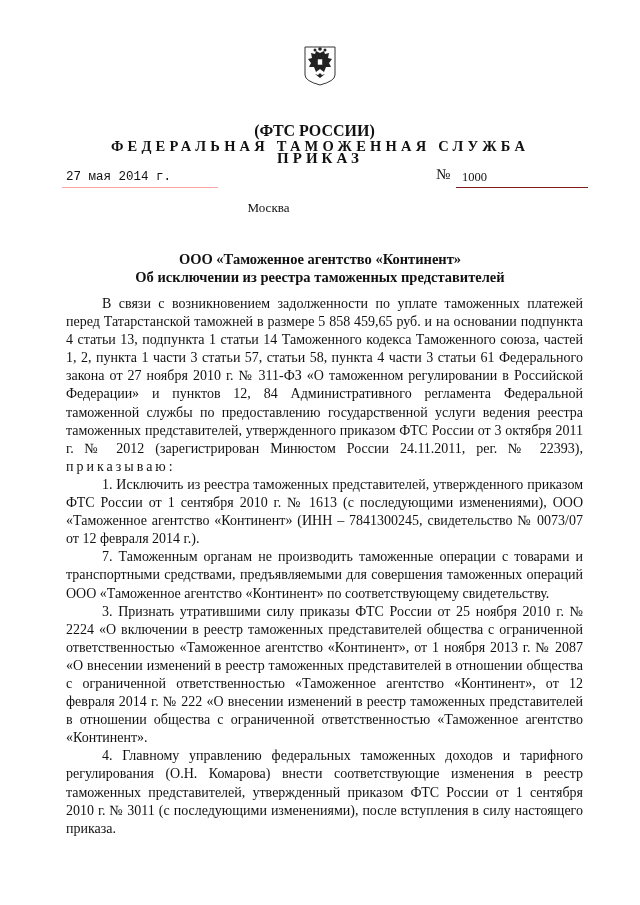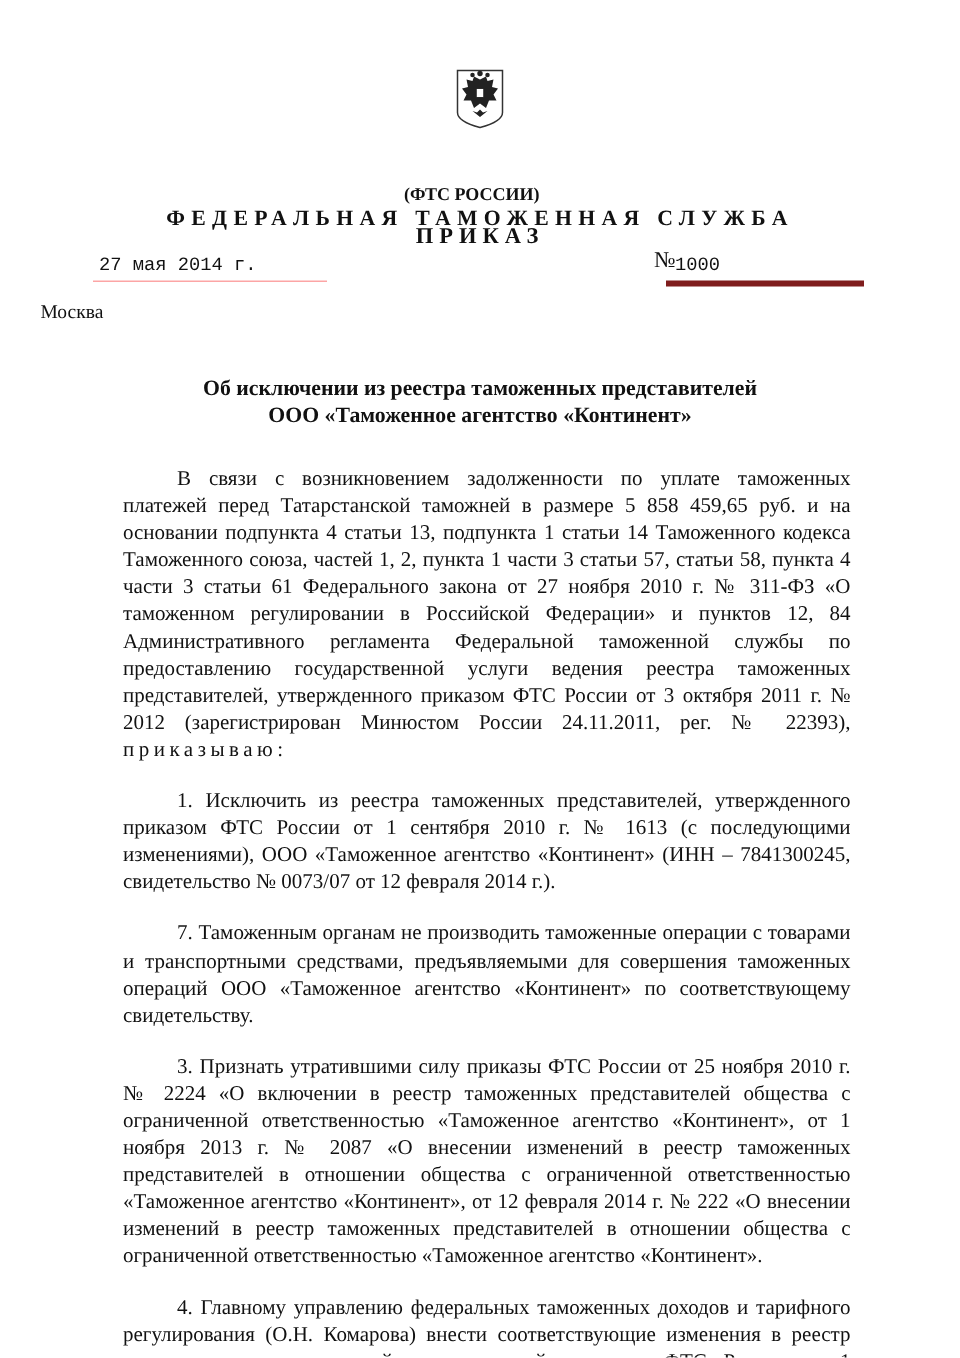--- a/index.html
+++ b/index.html
@@ -10,53 +10,52 @@
     .page { position: absolute; left: 0; top: 0; width: 640px; height: 905px; }
     .emblem {
       position: absolute; left: 303px; top: 45px; width: 34px; height: 42px;
     }
     .agency {
       position: absolute; left: 0; width: 640px; top: 98px; text-align: center;
       font-weight: bold; font-size: 14.5px; letter-spacing: 4.2px; margin-top: 40px;
     }
     .agency-short {
       position: absolute; left: 0; width: 629px; top: 122px; text-align: center;
-      font-weight: bold; font-size: 12px;
+      font-weight: bold; font-size: 16px;
     }
     .doc-type {
       position: absolute; left: 0; width: 640px; top: 150px; text-align: center;
       font-weight: bold; font-size: 15px; letter-spacing: 4px;
     }
     .date-line {
       position: absolute; left: 62px; top: 170px; width: 152px;
       border-bottom: 1px solid #fca5a5; height: 17px;
       font-family: "Liberation Mono", monospace; font-size: 12.5px; padding-left: 4px;
     }
     .num-label {
       position: absolute; left: 436px; top: 166px; font-size: 15px;
     }
     .num-line {
-      position: absolute; left: 444px; top: 170px; width: 126px;
-      border-bottom: 4px solid #7f1d1d; height: 17px;
-      font-family: Liberation Mono, monospace; font-size: 12.5px; padding-left: 6px;
+      position: absolute; left: 456px; top: 170px; width: 126px;
+      border-bottom: 1px solid #7f1d1d; height: 17px;
+      font-family: Liberation Serif, serif; font-size: 12.5px; padding-left: 6px;
     }
     .city {
-      position: absolute; left: 0; width: 537px; top: 200px; text-align: left;
+      position: absolute; left: 0; width: 537px; top: 200px; text-align: center;
       font-size: 13px;
-      margin-left: 27px;
     }
     .title {
       position: absolute; left: 0; width: 640px; top: 250px; text-align: center;
       font-weight: bold; font-size: 14.5px; line-height: 18px;
     }
     .body {
       position: absolute; left: 66px; top: 295px; width: 517px;
       font-size: 14px; line-height: 18.1px; text-align: justify;
     }
-    .body p { margin: 16px; text-indent: 36px; }
+    .body p { margin: 0; text-indent: 36px; }
     .spaced { letter-spacing: 3px; }
   </style>
 </head>
 <body>
 
 <div class="page">
 
   <div class="emblem">
     <svg width="34" height="42" viewBox="0 0 34 42">
       <path d="M2 2 H32 V30 Q32 36 17 40 Q2 36 2 30 Z" fill="none" stroke="#333" stroke-width="1"></path>
@@ -73,22 +72,22 @@
   <div class="agency-short">(ФТС РОССИИ)</div>
   <div class="doc-type">ПРИКАЗ</div>
 
   <div class="date-line">27 мая 2014 г.</div>
   <div class="num-label">№</div>
   <div class="num-line">1000</div>
 
   <div class="city">Москва</div>
 
   <div class="title">
+    <div>ООО «Таможенное агентство «Континент»</div>
     <div>Об исключении из реестра таможенных представителей</div>
-    <div>ООО «Таможенное агентство «Континент»</div>
   </div>
 
   <div class="body">
     <p><span>В связи с возникновением задолженности по уплате таможенных платежей перед Татарстанской таможней в размере 5 858 459,65 руб. и на основании подпункта 4 статьи 13, подпункта 1 статьи 14 Таможенного кодекса Таможенного союза, частей 1, 2, пункта 1 части 3 статьи 57, статьи 58, пункта 4 части 3 статьи 61 Федерального закона от 27 ноября 2010 г. № 311-ФЗ «О таможенном регулировании в Российской Федерации» и пунктов 12, 84 Административного регламента Федеральной таможенной службы по предоставлению государственной услуги ведения реестра таможенных представителей, утвержденного приказом ФТС России от 3 октября 2011 г. № 2012 (зарегистрирован Минюстом России 24.11.2011, рег. № 22393),</span> <span class="spaced">приказываю:</span></p>
     <p>1. Исключить из реестра таможенных представителей, утвержденного приказом ФТС России от 1 сентября 2010 г. № 1613 (с последующими изменениями), ООО «Таможенное агентство «Континент» (ИНН – 7841300245, свидетельство № 0073/07 от 12 февраля 2014 г.).</p>
     <p>7. Таможенным органам не производить таможенные операции с товарами и транспортными средствами, предъявляемыми для совершения таможенных операций ООО «Таможенное агентство «Континент» по соответствующему свидетельству.</p>
     <p>3. Признать утратившими силу приказы ФТС России от 25 ноября 2010 г. № 2224 «О включении в реестр таможенных представителей общества с ограниченной ответственностью «Таможенное агентство «Континент», от 1 ноября 2013 г. № 2087 «О внесении изменений в реестр таможенных представителей в отношении общества с ограниченной ответственностью «Таможенное агентство «Континент», от 12 февраля 2014 г. № 222 «О внесении изменений в реестр таможенных представителей в отношении общества с ограниченной ответственностью «Таможенное агентство «Континент».</p>
     <p>4. Главному управлению федеральных таможенных доходов и тарифного регулирования (О.Н. Комарова) внести соответствующие изменения в реестр таможенных представителей, утвержденный приказом ФТС России от 1 сентября 2010 г. № 3011 (с последующими изменениями), после вступления в силу настоящего приказа.</p>
   </div>
 

